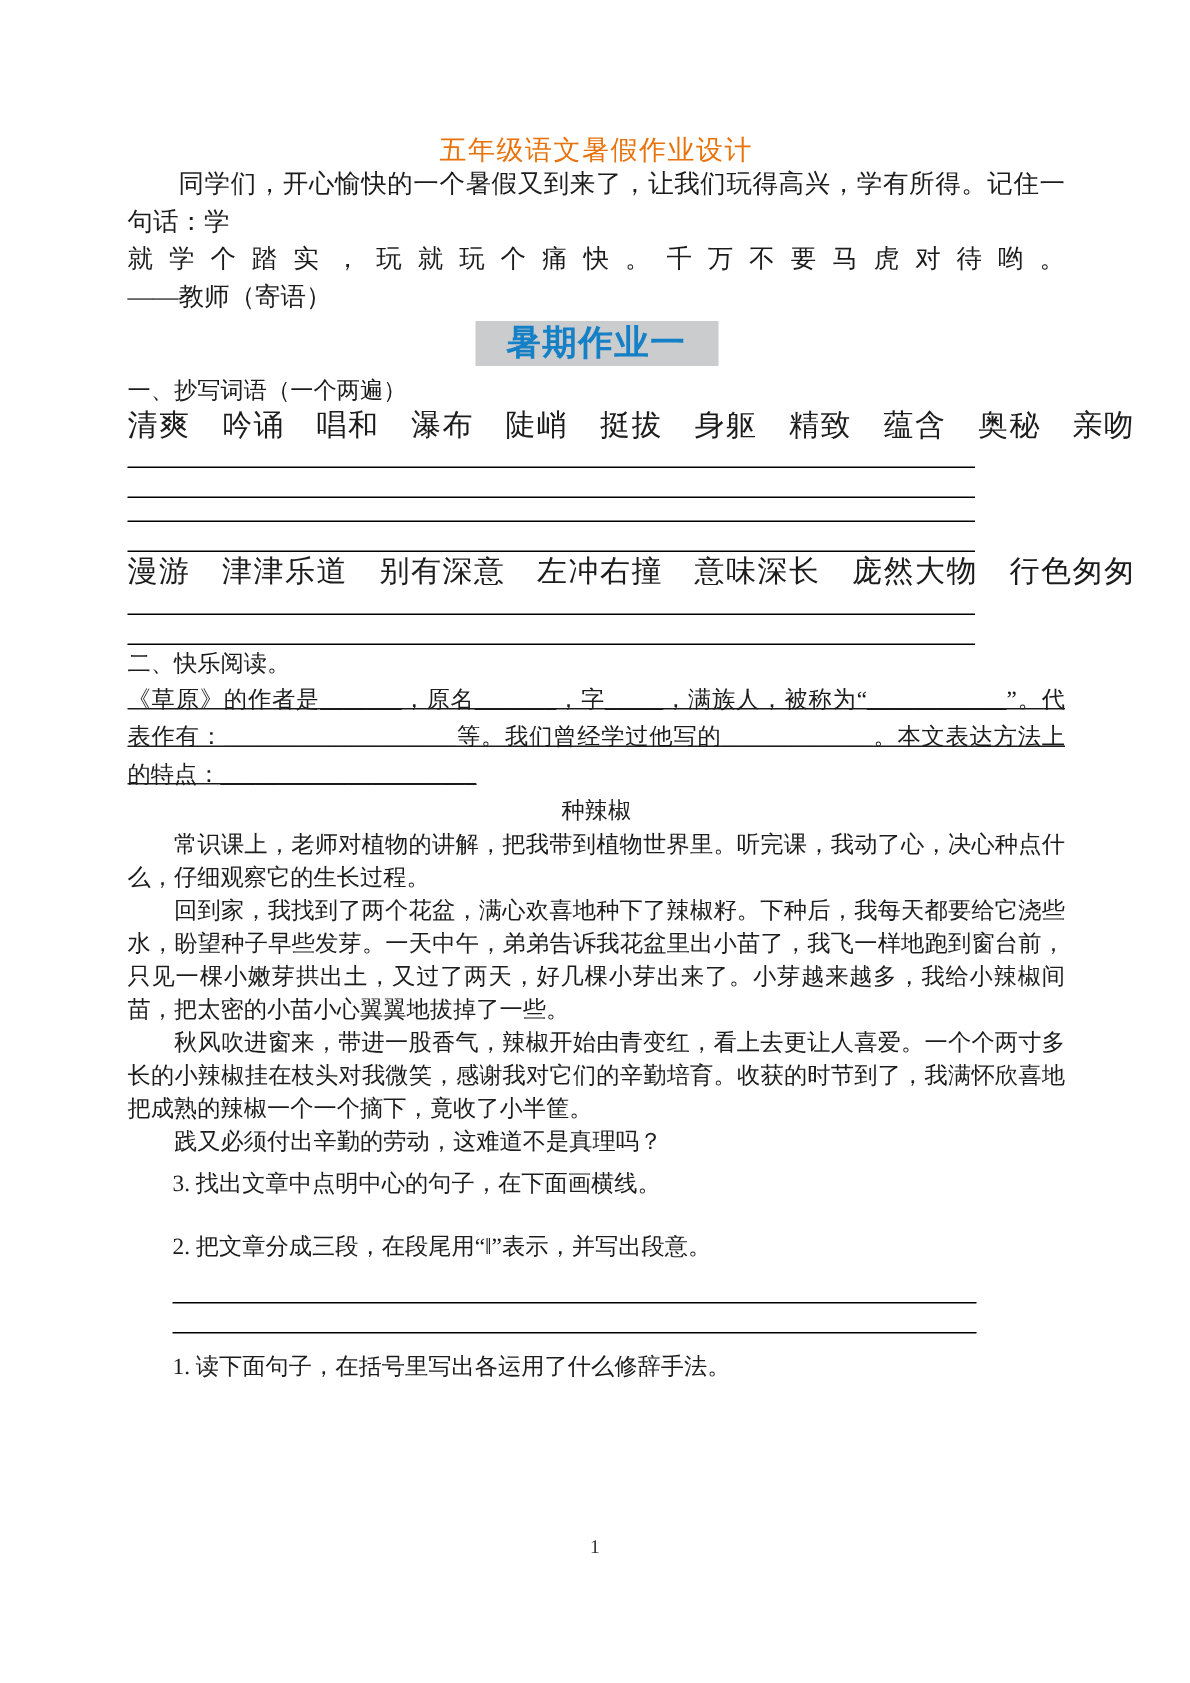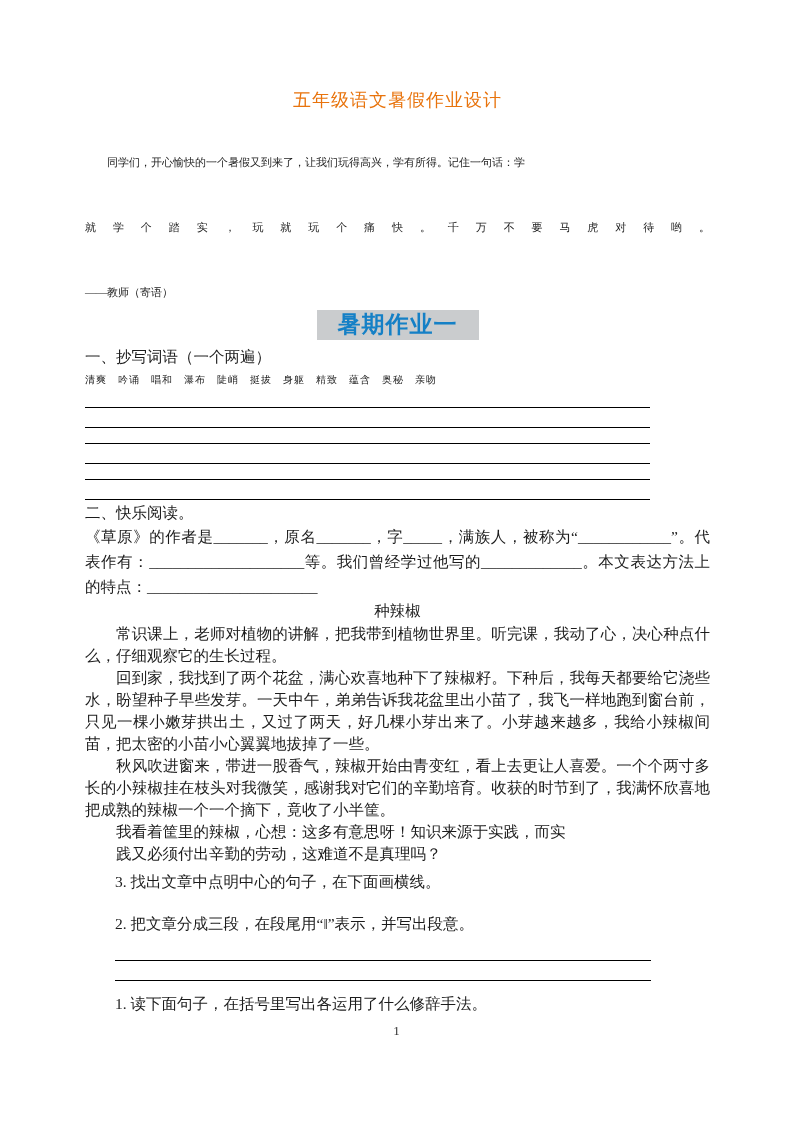--- a/index.html
+++ b/index.html
@@ -25,24 +25,23 @@
   }
   .doc-title{
     font-size:18px;
     line-height:20px;
     font-weight:normal;
     text-align:center;
     color:var(--accent-orange);
     letter-spacing:1px;
   }
   .intro-line{
-    font-size:11px;
+    font-size:17px;
     line-height:25px;
     text-align:justify;
-    margin-top:40px;
   }
   .intro-line.first{text-indent:2em;}
   .intro-line.stretched{text-align-last:justify;}
   .hw-title{
     margin-top:4px;
     text-align:center;
     line-height:30px;
   }
   .hw-title .hl{
     display:inline-block;
@@ -53,36 +52,37 @@
     line-height:28px;
     padding:1px 21px;
     letter-spacing:1px;
   }
   .section-heading{
     margin-top:6px;
     font-size:15.5px;
     line-height:22px;
   }
   .word-row{
-    font-size:10px;
+    font-size:20px;
     line-height:24px;
     letter-spacing:1px;
     white-space:nowrap;
   }
   .word-row.mid{line-height:26px;}
   .answer-line{
     width:565px;
     height:16px;
     border-bottom:1px solid #000;
   }
   .answer-line.second{height:20px;}
   .fill-paragraph{
     font-size:15.5px;
     line-height:25px;
     text-align:justify;
+    text-decoration:underline;
   }
   .passage-title{
     font-size:15.5px;
     font-weight:normal;
     line-height:24px;
     text-align:center;
   }
   .passage-para{
     font-size:15.5px;
     line-height:22px;
@@ -131,33 +131,33 @@
   <div>
     <p class="section-heading">一、抄写词语（一个两遍）</p>
 
     <p class="word-row">清爽　吟诵　唱和　瀑布　陡峭　挺拔　身躯　精致　蕴含　奥秘　亲吻</p>
     <div class="answer-line"></div>
     <div class="answer-line second"></div>
 
     <div class="answer-line"></div>
     <div class="answer-line second"></div>
 
+    <p class="word-row mid">漫游　津津乐道　别有深意　左冲右撞　意味深长　庞然大物　行色匆匆</p>
     <div class="answer-line"></div>
     <div class="answer-line second"></div>
   </div>
 
   <div>
     <p class="section-heading" style="margin-top:2px">二、快乐阅读。</p>
     <p class="fill-paragraph">《草原》的作者是_______，原名_______，字_____，满族人，被称为“____________”。代表作有：____________________等。我们曾经学过他写的_____________。本文表达方法上的特点：______________________</p>
 
     <h3 class="passage-title">种辣椒</h3>
     <p class="passage-para">常识课上，老师对植物的讲解，把我带到植物世界里。听完课，我动了心，决心种点什么，仔细观察它的生长过程。</p>
     <p class="passage-para">回到家，我找到了两个花盆，满心欢喜地种下了辣椒籽。下种后，我每天都要给它浇些水，盼望种子早些发芽。一天中午，弟弟告诉我花盆里出小苗了，我飞一样地跑到窗台前，只见一棵小嫩芽拱出土，又过了两天，好几棵小芽出来了。小芽越来越多，我给小辣椒间苗，把太密的小苗小心翼翼地拔掉了一些。</p>
     <p class="passage-para">秋风吹进窗来，带进一股香气，辣椒开始由青变红，看上去更让人喜爱。一个个两寸多长的小辣椒挂在枝头对我微笑，感谢我对它们的辛勤培育。收获的时节到了，我满怀欣喜地把成熟的辣椒一个一个摘下，竟收了小半筐。</p>
-    <p class="passage-para no-justify">我看着筐里的辣椒，心想：这多有意思呀！知识来源于实践，而实</p>
     <p class="passage-para no-justify">践又必须付出辛勤的劳动，这难道不是真理吗？</p>
 
     <p class="question q1">3. 找出文章中点明中心的句子，在下面画横线。</p>
     <p class="question q2">2. 把文章分成三段，在段尾用“‖”表示，并写出段意。</p>
     <div class="answer-line q-line"></div>
     <div class="answer-line q-line second"></div>
     <p class="question q3">1. 读下面句子，在括号里写出各运用了什么修辞手法。</p>
   </div>
 
   <div class="page-number">1</div>

